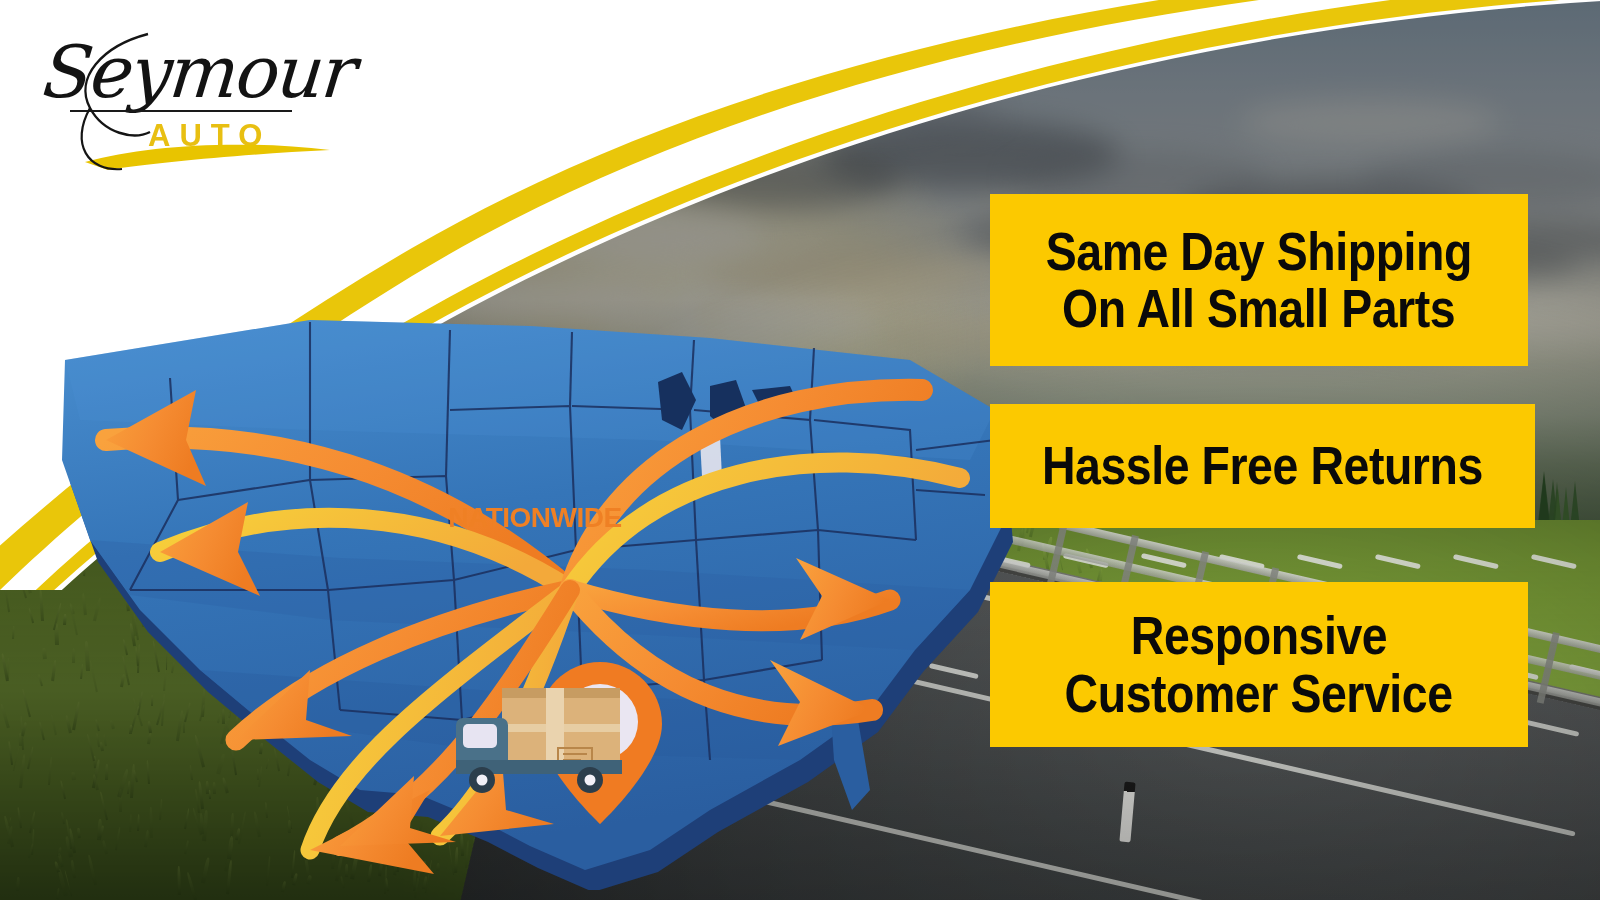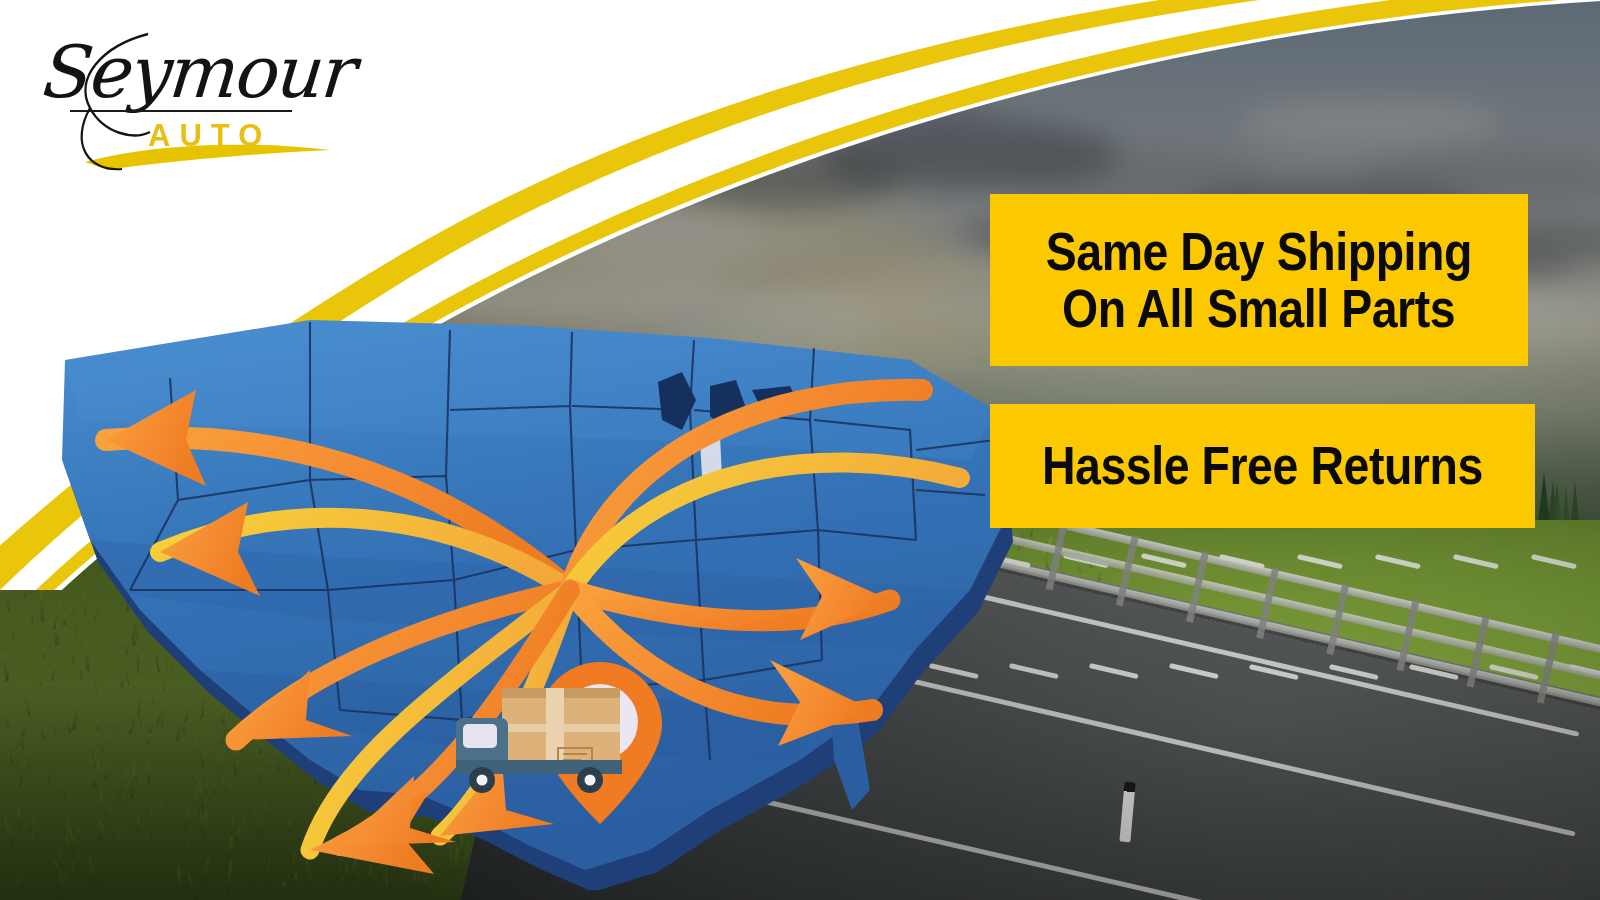--- a/index.html
+++ b/index.html
@@ -1515,25 +1515,30 @@
         <rect x="6" y="98" width="166" height="14" fill="#3F6278"></rect>
         <circle cx="32" cy="118" r="13" fill="#2C3E4C"></circle>
           <circle cx="32" cy="118" r="5.5" fill="#F2F0F7"></circle>
         <circle cx="140" cy="118" r="13" fill="#2C3E4C"></circle>
           <circle cx="140" cy="118" r="5.5" fill="#F2F0F7"></circle>
       </g>
     </g>
   </svg>
 
   <div class="nd">
+    <div class="nd-label nd-line1">NATIONWIDE</div>
   </div>
 
   <div class="banner" id="banner1">
     <div class="bl">Same Day Shipping</div>
     <div class="bl">On All Small Parts</div>
   </div>
 
   <div class="banner" id="banner2">
     <div class="bl">Hassle Free Returns</div>
   </div>
 
+  <div class="banner" id="banner3">
+    <div class="bl">Responsive</div>
+    <div class="bl">Customer Service</div>
+  </div>
 
 </div>
 
 </body></html>

